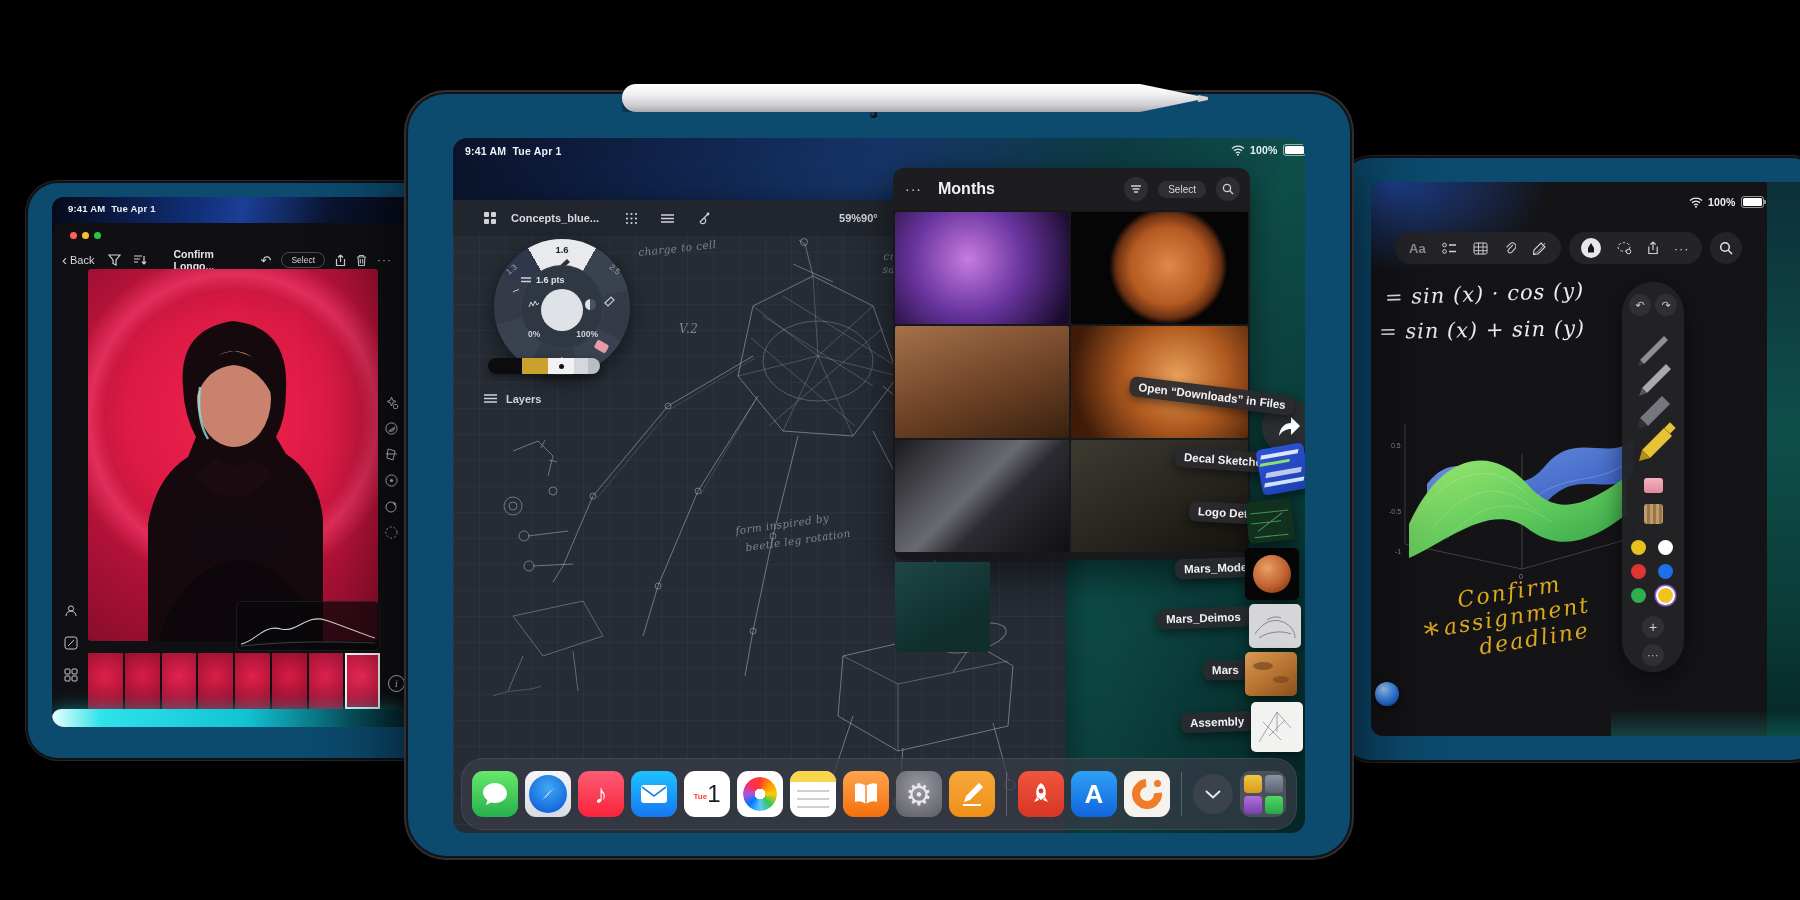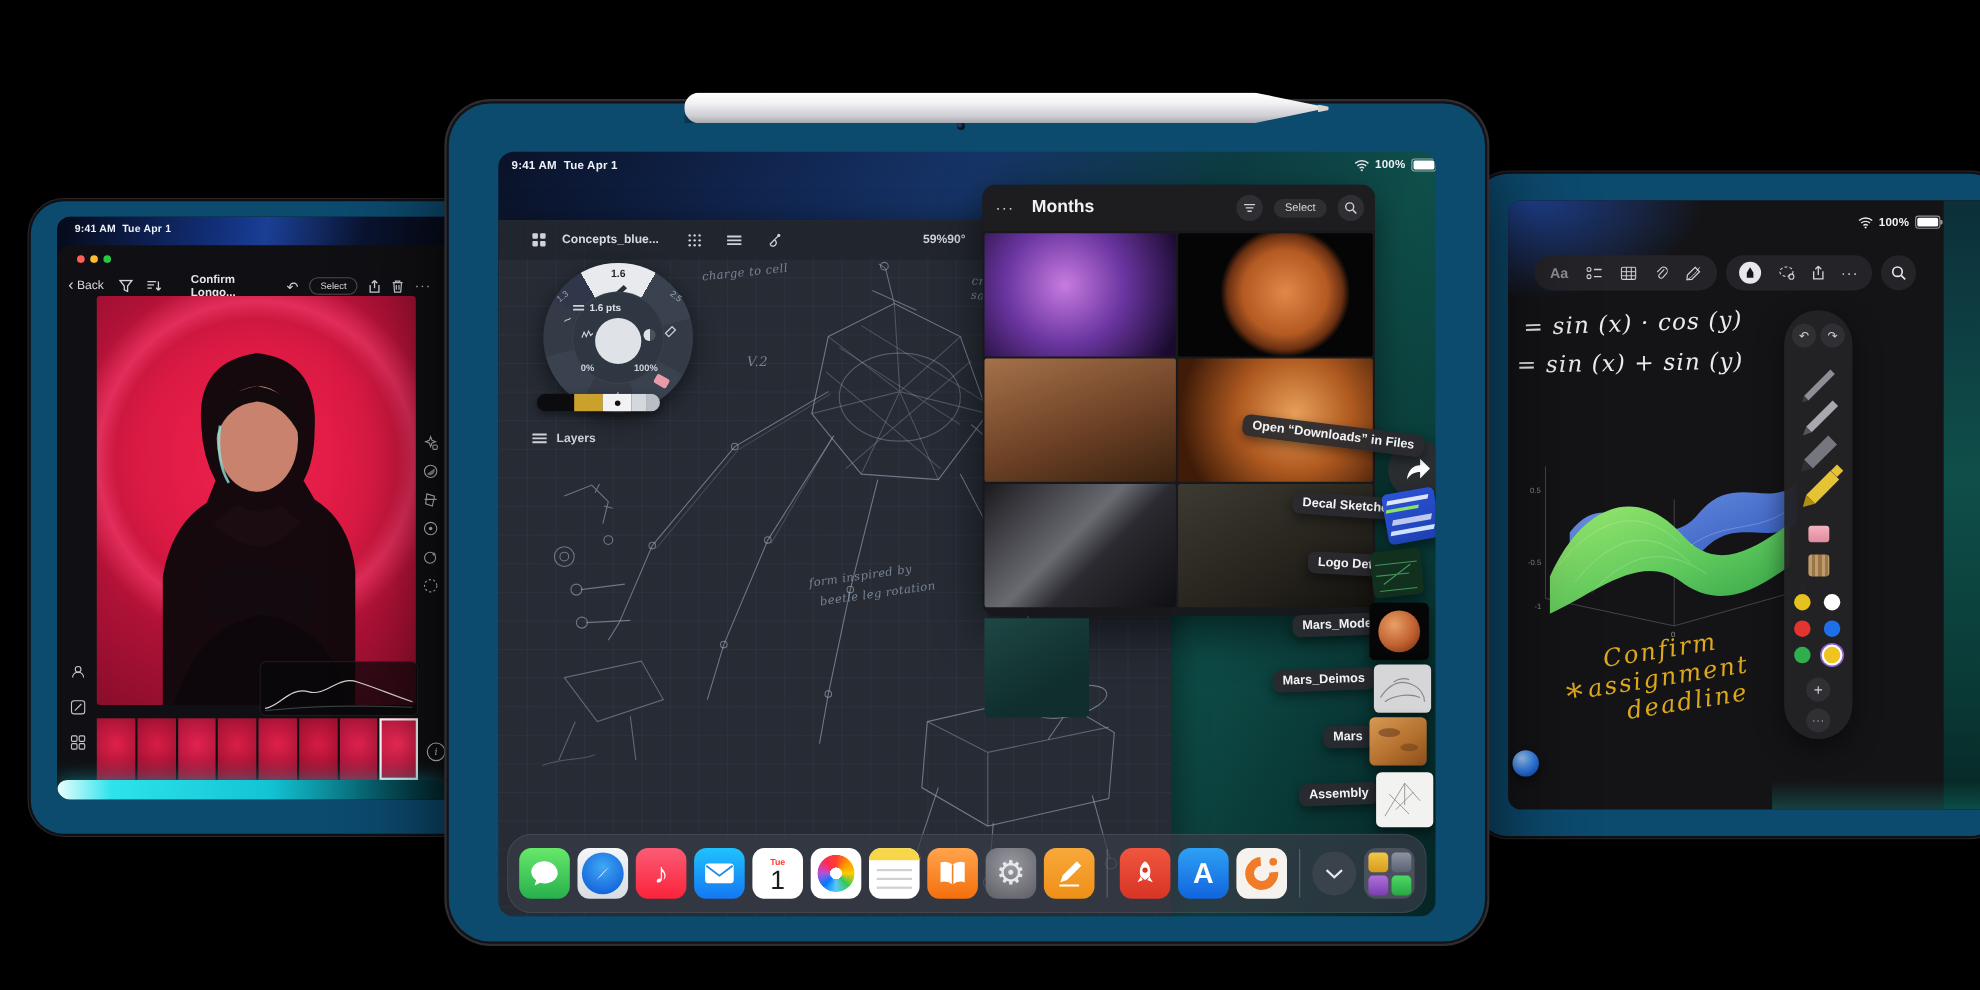--- a/index.html
+++ b/index.html
@@ -591,21 +591,21 @@
           </div>
         <div class="dock-ic" style="background:linear-gradient(180deg,#fb5c74,#fa233b);">
             <span style="color:#fff;font-size:26px;font-weight:bold;">♪</span>
           </div>
         <div class="dock-ic" style="background:linear-gradient(180deg,#1fc2ff,#1477f2);">
             <svg width="28" height="20" viewBox="0 0 28 20">
               <rect x="1" y="1" width="26" height="18" rx="3" fill="#fff"></rect>
               <path d="M2 3l12 9L26 3" stroke="#1a8ae8" stroke-width="1.6" fill="none"></path>
             </svg>
           </div>
-        <div class="dock-ic" style="background:#fff;flex-direction:column;">
+        <div class="dock-ic" style="background:#fff;flex-direction:row;">
           <span style="color:#ff3b30;font-size:8px;font-weight:bold;line-height:9px;margin-top:4px;">Tue</span>
           <span style="color:#1c1c1e;font-size:24px;font-weight:300;line-height:26px;">1</span>
         </div>
         <div class="dock-ic" style="background:#fff;">
             <span style="width:34px;height:34px;border-radius:50%;display:block;background:conic-gradient(#ff3b30,#ff9500,#ffcc00,#34c759,#5ac8fa,#007aff,#af52de,#ff2d55,#ff3b30);-webkit-mask:radial-gradient(circle,transparent 22%,#000 23%);mask:radial-gradient(circle,transparent 22%,#000 23%);"></span>
           </div>
         <div class="dock-ic" style="background:#fff;flex-direction:column;justify-content:flex-start;">
             <span style="width:100%;height:11px;background:#f7d64a;display:block;"></span>
             <span style="width:70%;height:2px;background:#d0d0d4;display:block;margin-top:8px;"></span>
             <span style="width:70%;height:2px;background:#d0d0d4;display:block;margin-top:6px;"></span>

